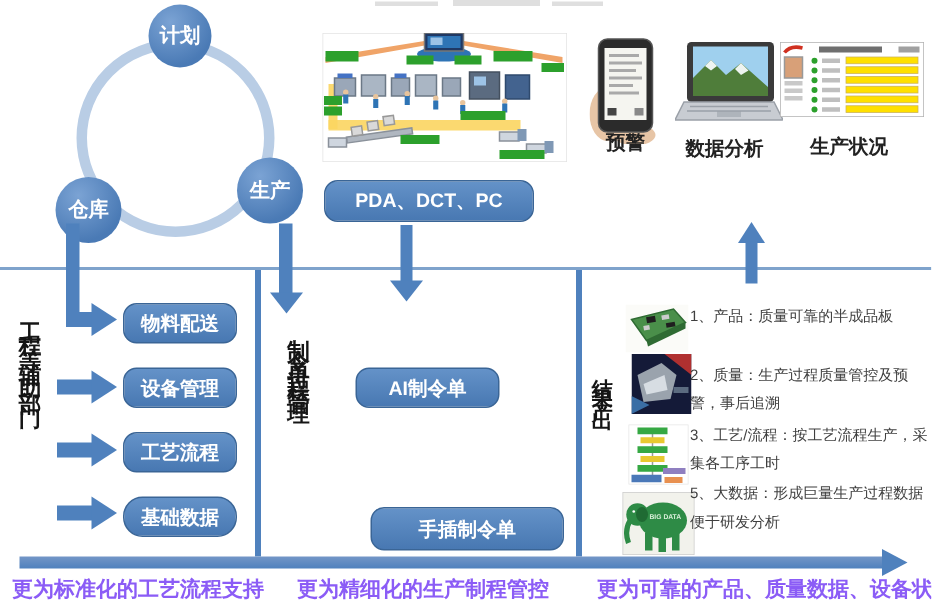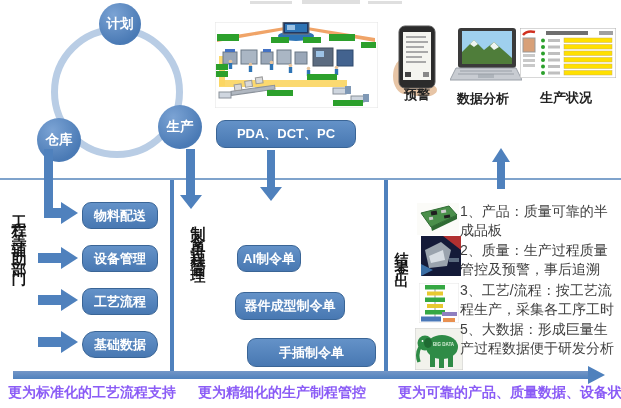--- a/index.html
+++ b/index.html
@@ -20,21 +20,21 @@
   .vhead{position:absolute;writing-mode:vertical-lr;text-orientation:upright;font-weight:bold;
          color:#151515;}
   .bar{position:absolute;background:#4f81bd;}
   .tri{position:absolute;width:0;height:0;}
   .tri.right{border-top:11px solid transparent;border-bottom:11px solid transparent;border-left:17px solid #4f81bd;}
   .tri.down{border-left:11px solid transparent;border-right:11px solid transparent;border-top:14px solid #4f81bd;}
   .tri.up{border-left:9px solid transparent;border-right:9px solid transparent;border-bottom:14px solid #4f81bd;}
   .tri.bigright{border-top:9px solid transparent;border-bottom:9px solid transparent;border-left:17px solid #4f81bd;}
   .caption{position:absolute;font-weight:bold;font-size:13px;color:#222;white-space:nowrap;}
   .note{position:absolute;color:#8b5cf6;font-weight:bold;font-size:14px;white-space:nowrap;}
-  .rtext{position:absolute;left:460px;width:160px;font-size:14px;line-height:19px;color:#3f3f3f;}
+  .rtext{position:absolute;left:460px;width:160px;font-size:10px;line-height:19px;color:#3f3f3f;}
   .remnant{position:absolute;background:#c4c4c4;opacity:.55;}
 </style>
 </head>
 <body>
 
 <div id="stage">
 
   <div class="remnant" style="left:250px;top:1px;width:42px;height:3px;"></div>
   <div class="remnant" style="left:302px;top:0;width:58px;height:4px;"></div>
   <div class="remnant" style="left:368px;top:1px;width:34px;height:3px;"></div>
@@ -241,25 +241,22 @@
     <span>设备管理</span>
   </div>
   <div class="chip" style="left:82px;top:288px;width:76px;height:27px;">
     <span>工艺流程</span>
   </div>
   <div class="chip" style="left:82px;top:331px;width:76px;height:27px;border-radius:13px;">
     <span>基础数据</span>
   </div>
 
   <div class="vhead" style="left:188px;top:214px;font-size:15px;letter-spacing:7px;">制令单过程管理</div>
-  <div class="chip" style="left:237px;top:245px;width:64px;height:27px;">
+  <div class="chip" style="left:237px;top:245px;width:96px;height:27px;">
     <span>AI制令单</span>
-  </div>
-  <div class="chip" style="left:235px;top:292px;width:110px;height:28px;">
-    <span>器件成型制令单</span>
   </div>
   <div class="chip" style="left:247px;top:338px;width:129px;height:29px;">
     <span>手插制令单</span>
   </div>
 
   <div class="vhead" style="left:393px;top:241px;font-size:14px;letter-spacing:7px;">结果产出</div>
 
   <svg class="abs" style="left:417px;top:203px;" width="42" height="32" viewBox="0 0 42 32">
     <rect x="0" y="0" width="42" height="32" fill="#fbfbf8"></rect>
     <polygon points="4,10 32,3 40,12 14,24" fill="#4a8f4a" stroke="#2f6b33"></polygon>

